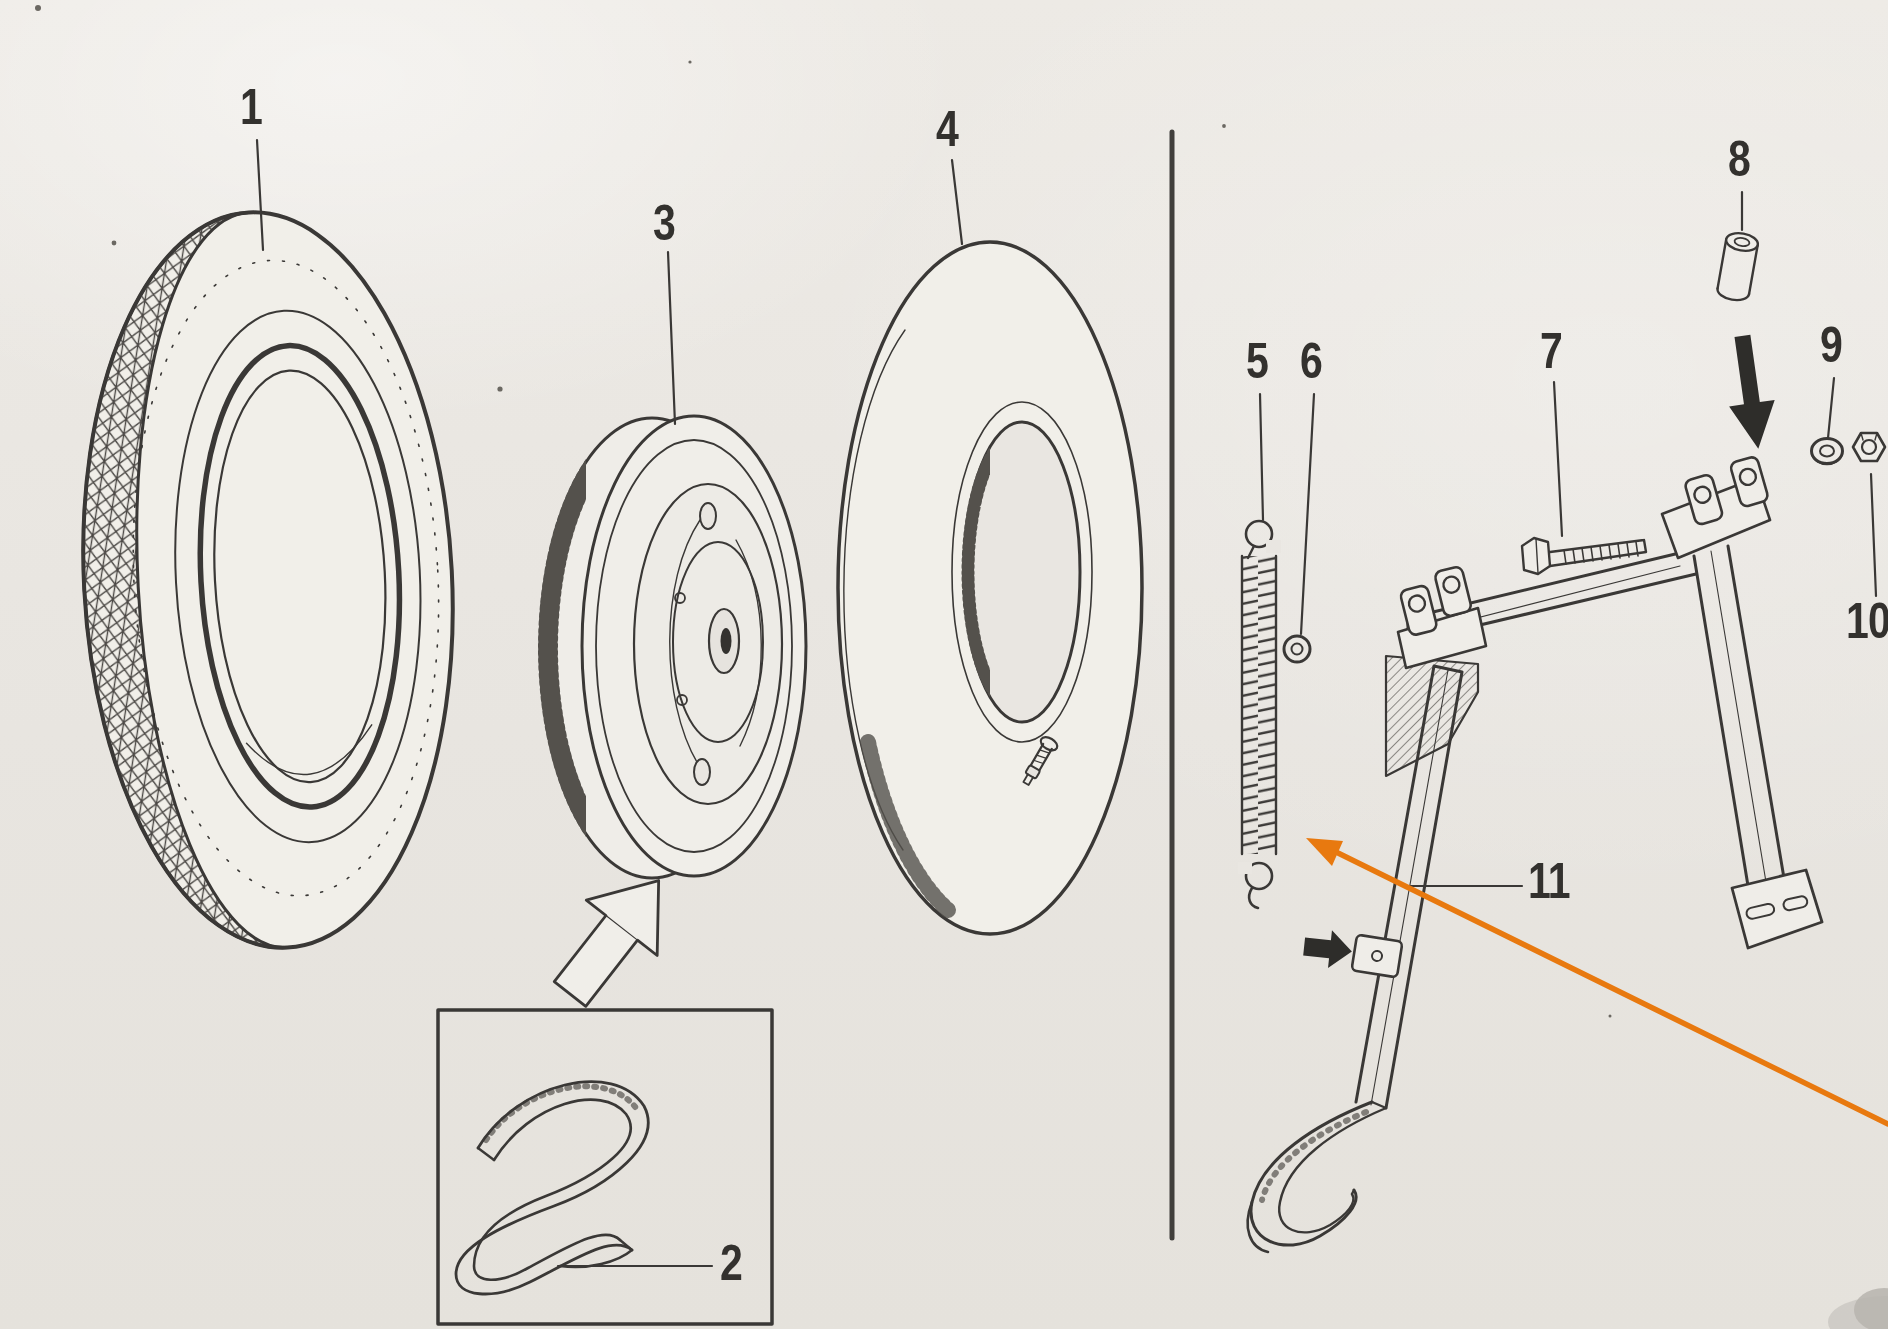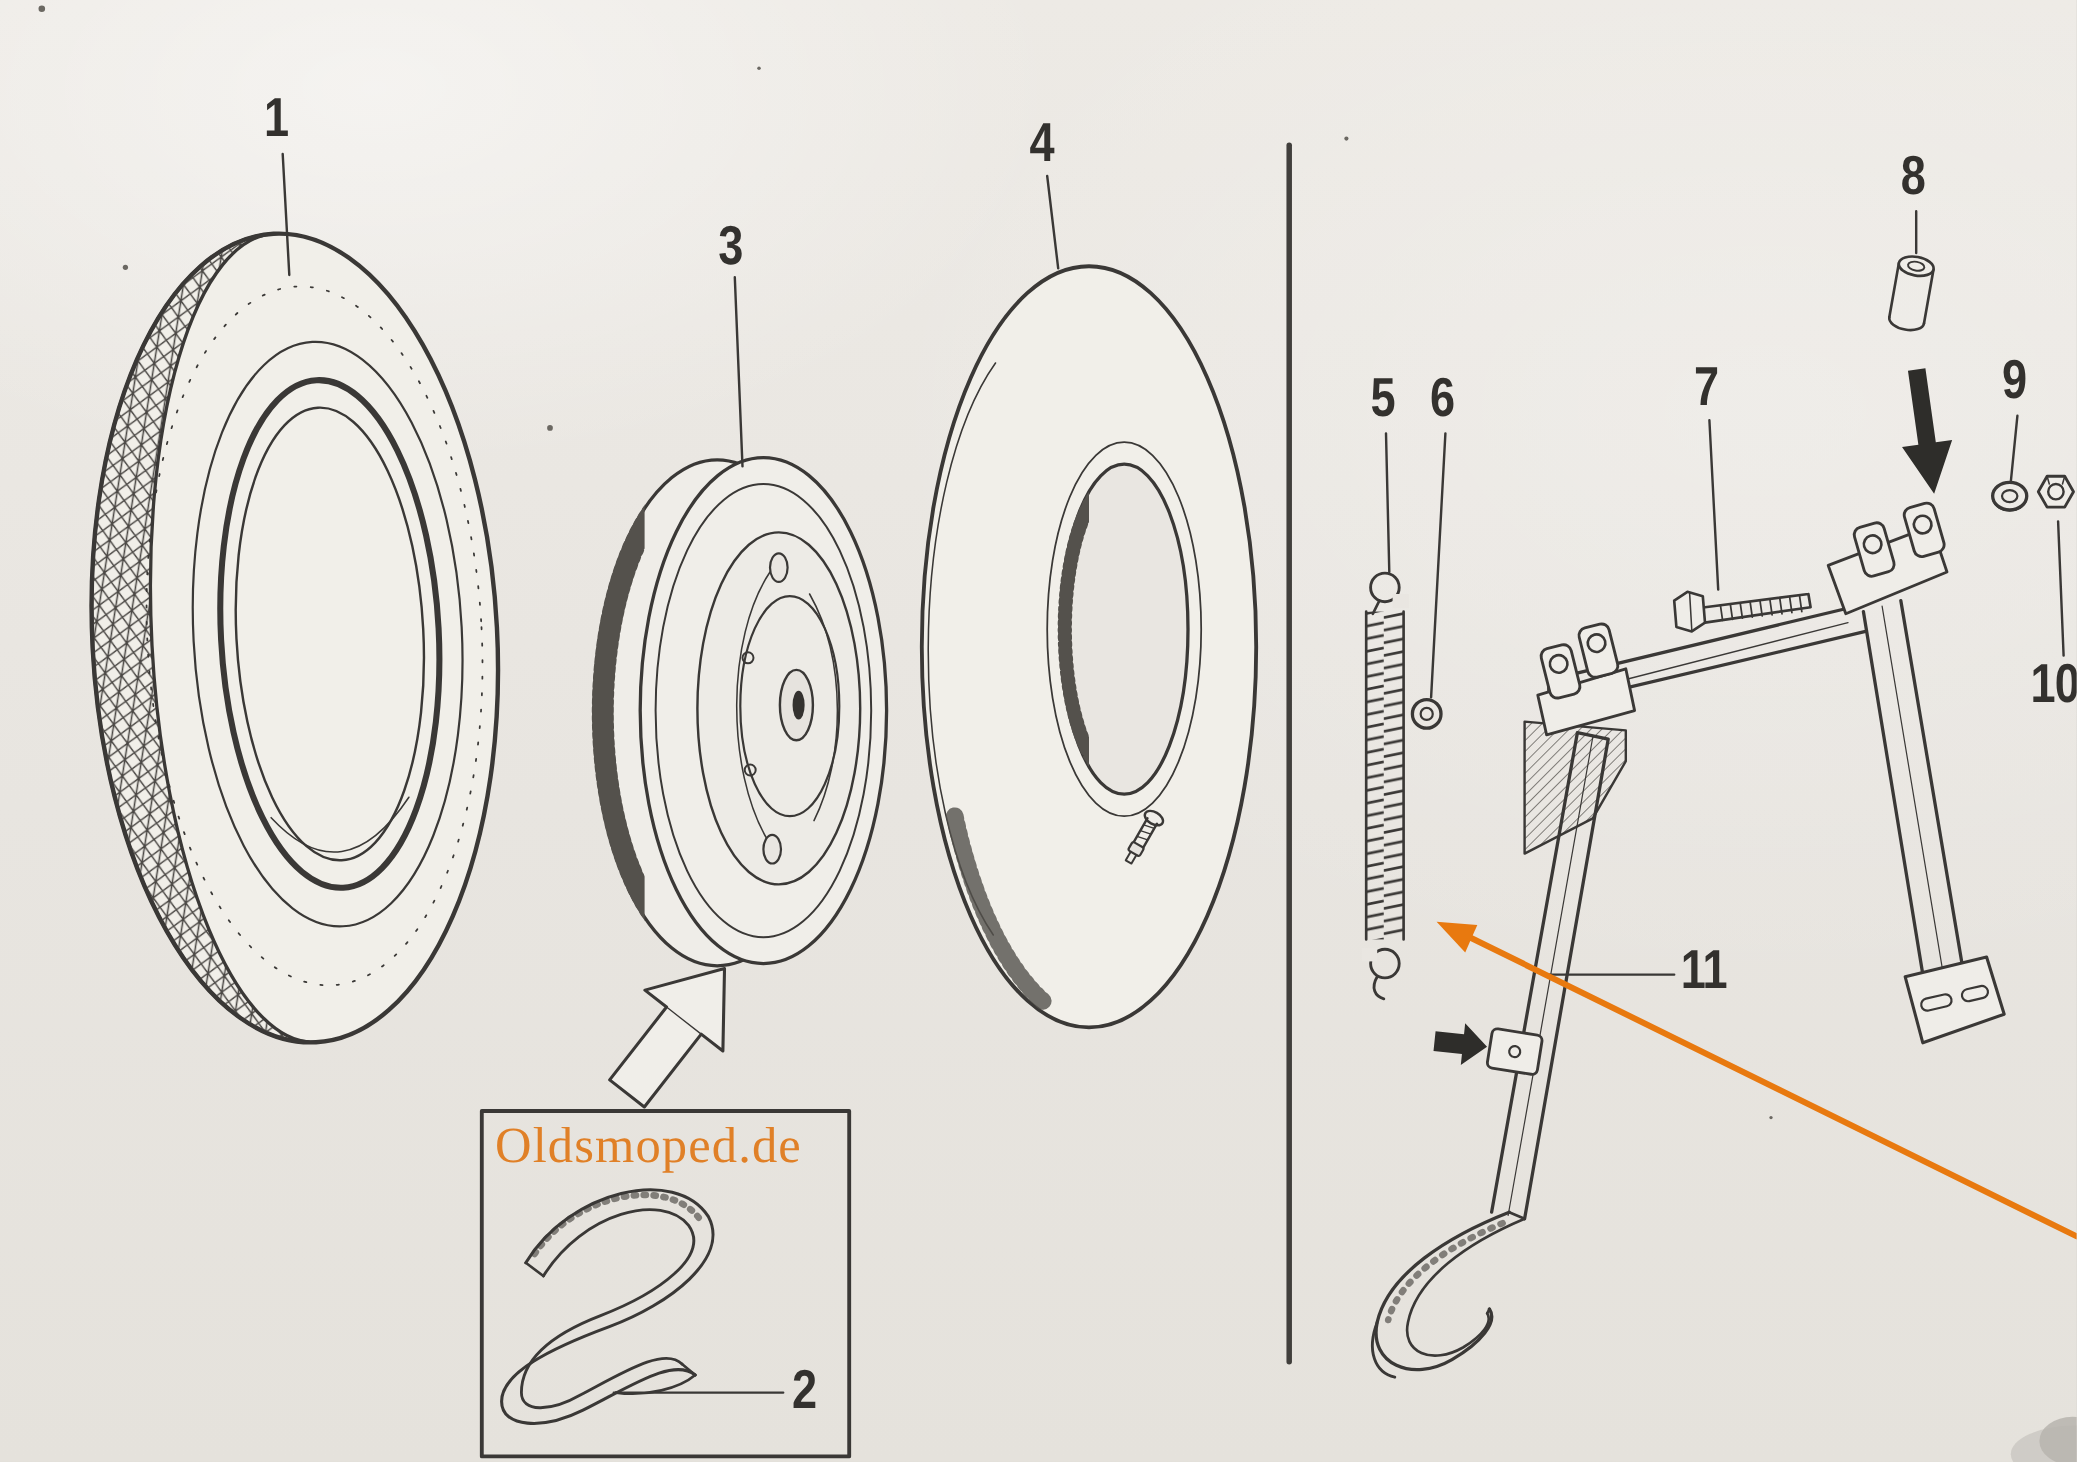--- a/index.html
+++ b/index.html
@@ -240,15 +240,14 @@
 <div class="part-label" style="left:653px;top:198px">3</div>
 <div class="part-label" style="left:936px;top:104px">4</div>
 <div class="part-label" style="left:1246px;top:336px">5</div>
 <div class="part-label" style="left:1300px;top:336px">6</div>
 <div class="part-label" style="left:1540px;top:326px">7</div>
 <div class="part-label" style="left:1728px;top:134px">8</div>
 <div class="part-label" style="left:1820px;top:320px">9</div>
 <div class="part-label" style="left:1846px;top:596px">10</div>
 <div class="part-label" style="left:1528px;top:856px">11</div>
 
-<div class="watermark">Oldsmoped.de</div>
 
 </div>
 
 </body></html>

